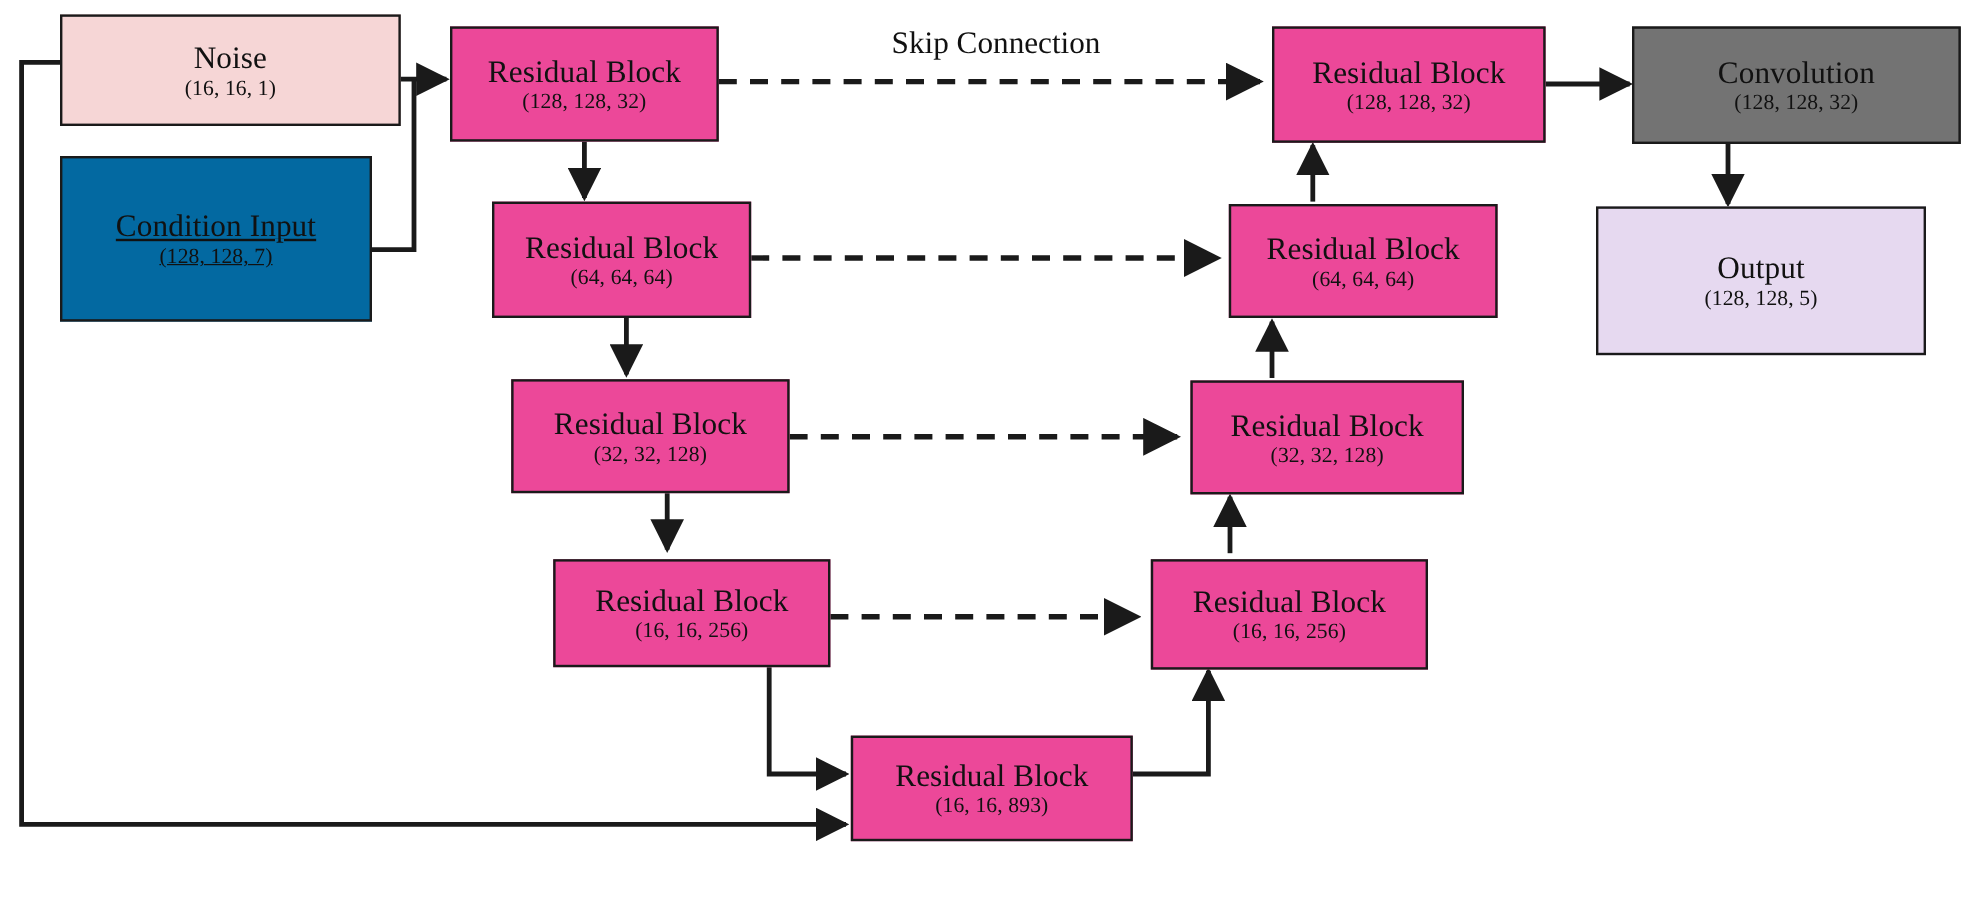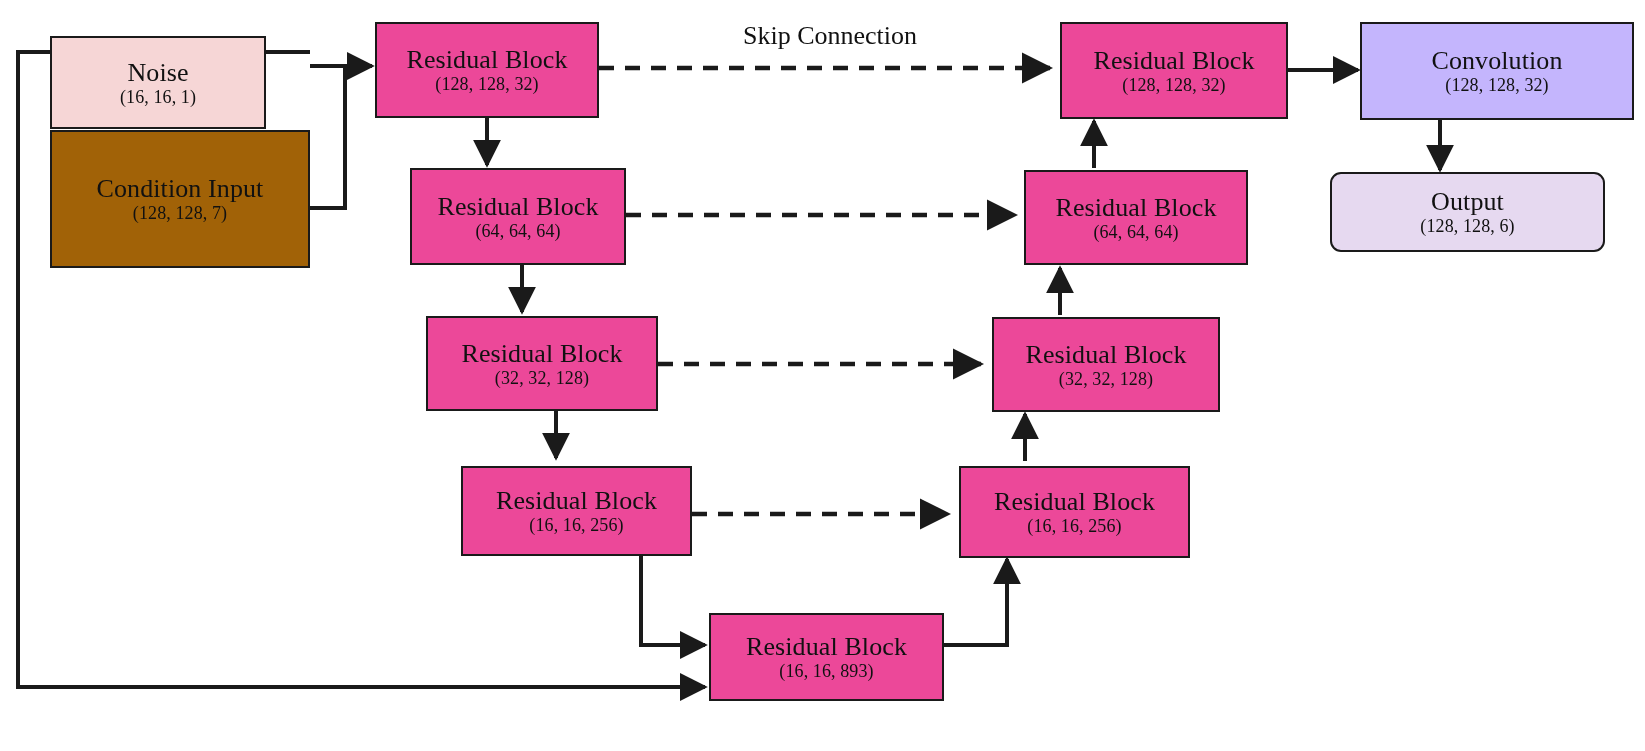--- a/index.html
+++ b/index.html
@@ -42,22 +42,22 @@
     letter-spacing: 0.1px;
     white-space: nowrap;
   }
   .node .shp {
     font-size: 18px;
     letter-spacing: 0.1px;
     white-space: nowrap;
   }
   .n-res  { background: #ec4899; }
   .n-noise{ background: #f6d6d6; }
-  .n-cond { background: #a16207; }
-  .n-conv { background: #c4b5fd; align-items: center; }
+  .n-cond { background: #0369a1; text-decoration: underline; }
+  .n-conv { background: #737373; align-items: center; }
   .n-out  { background: #e6d9f0; }
 
   .edge-label {
     position: absolute;
     font-size: 26px;
     color: #111111;
     white-space: nowrap;
     z-index: 3;
   }
 </style>
@@ -101,21 +101,21 @@
     </g>
 
     <g stroke="#1a1a1a" stroke-width="4.5" fill="none" stroke-dasharray="15 11">
       <path d="M 599 68 L 1050 68" marker-end="url(#arrowd)"></path>
       <path d="M 626 215 L 1015 215" marker-end="url(#arrowd)"></path>
       <path d="M 658 364 L 981 364" marker-end="url(#arrowd)"></path>
       <path d="M 692 514 L 948 514" marker-end="url(#arrowd)"></path>
     </g>
   </svg>
 
-  <div class="node n-noise" style="left:50px; top:36px; width:216px; height:93px;">
+  <div class="node n-noise" style="left:50px; top:12px; width:284px; height:93px;">
     <span class="ttl">Noise</span>
     <span class="shp">(16, 16, 1)</span>
   </div>
 
   <div class="node n-cond" style="left:50px; top:130px; width:260px; height:138px;">
     <span class="ttl">Condition Input</span>
     <span class="shp">(128, 128, 7)</span>
   </div>
 
   <div class="node n-res" style="left:375px; top:22px; width:224px; height:96px;">
@@ -161,20 +161,20 @@
   <div class="node n-res" style="left:1060px; top:22px; width:228px; height:97px;">
     <span class="ttl">Residual Block</span>
     <span class="shp">(128, 128, 32)</span>
   </div>
 
   <div class="node n-conv" style="left:1360px; top:22px; width:274px; height:98px;">
     <span class="ttl">Convolution</span>
     <span class="shp">(128, 128, 32)</span>
   </div>
 
-  <div class="node n-out" style="left:1330px; top:172px; width:275px; height:80px;border-radius:11px;">
+  <div class="node n-out" style="left:1330px; top:172px; width:275px; height:124px;">
     <span class="ttl">Output</span>
-    <span class="shp">(128, 128, 6)</span>
+    <span class="shp">(128, 128, 5)</span>
   </div>
 
   <div class="edge-label" style="left:743px; top:21px;">Skip Connection</div>
 
 </div>
 
 </body></html>

